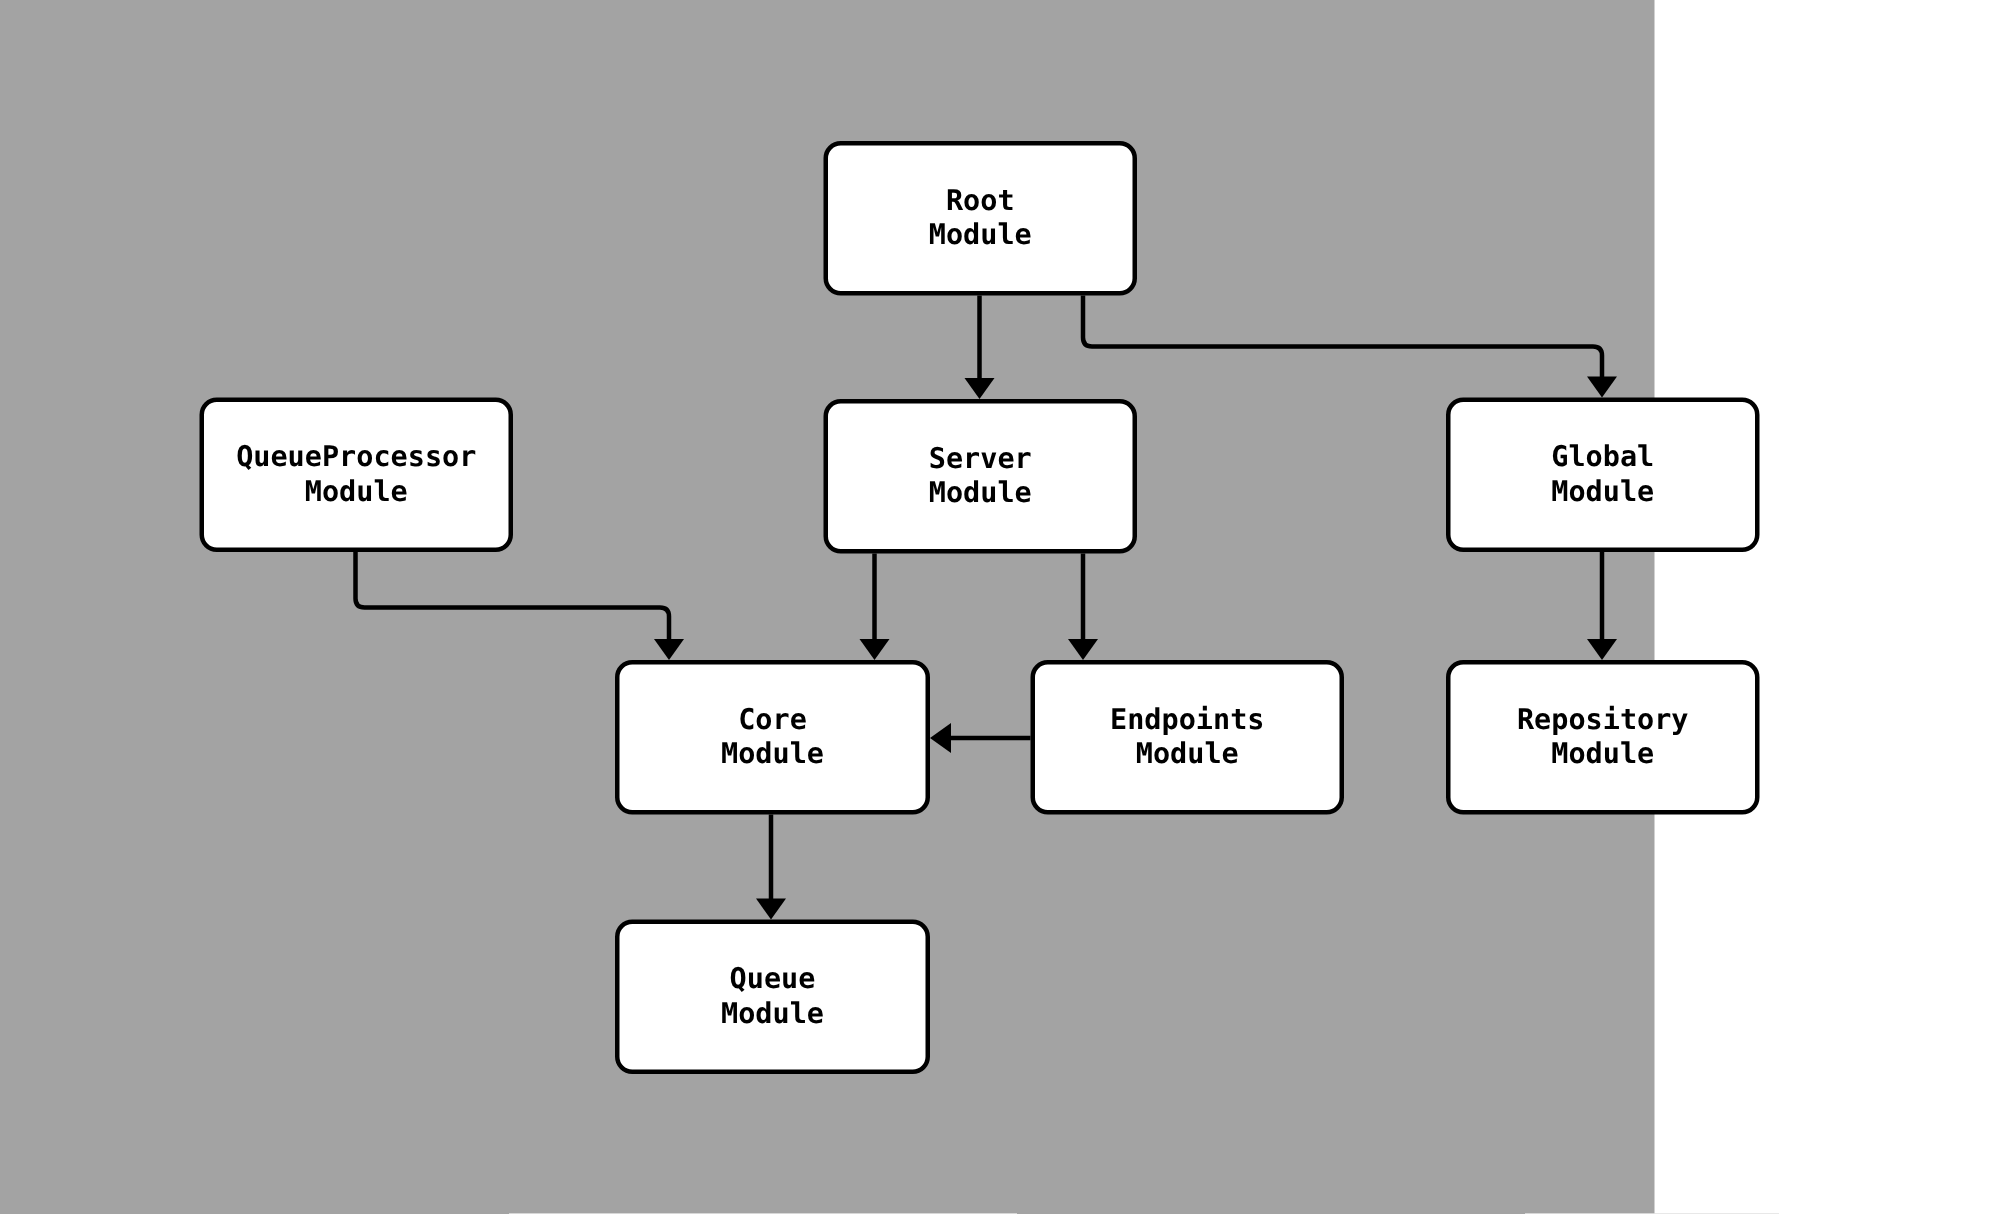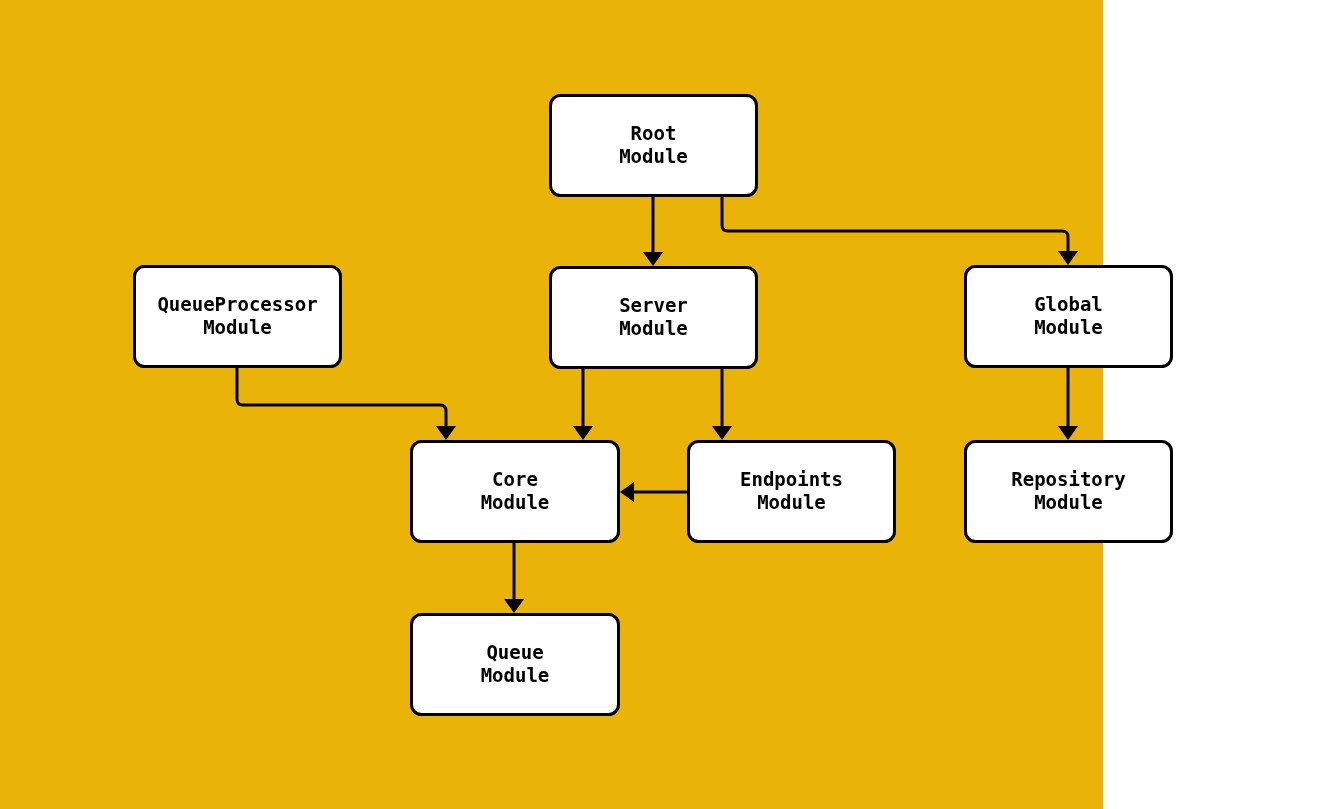--- a/index.html
+++ b/index.html
@@ -10,21 +10,21 @@
   body {
     width: 1337px;
     height: 809px;
     overflow: hidden;
     font-family: "DejaVu Sans Mono", "Liberation Mono", monospace;
   }
   #diagram-root {
     position: relative;
     width: 1103px;
     height: 809px;
-    background: #eab308;
+    background: #a3a3a3;
   }
   svg.diagram-canvas {
     position: absolute;
     top: 0;
     left: 0;
     width: 1337px;
     height: 809px;
     display: block;
   }
   .node-box {

